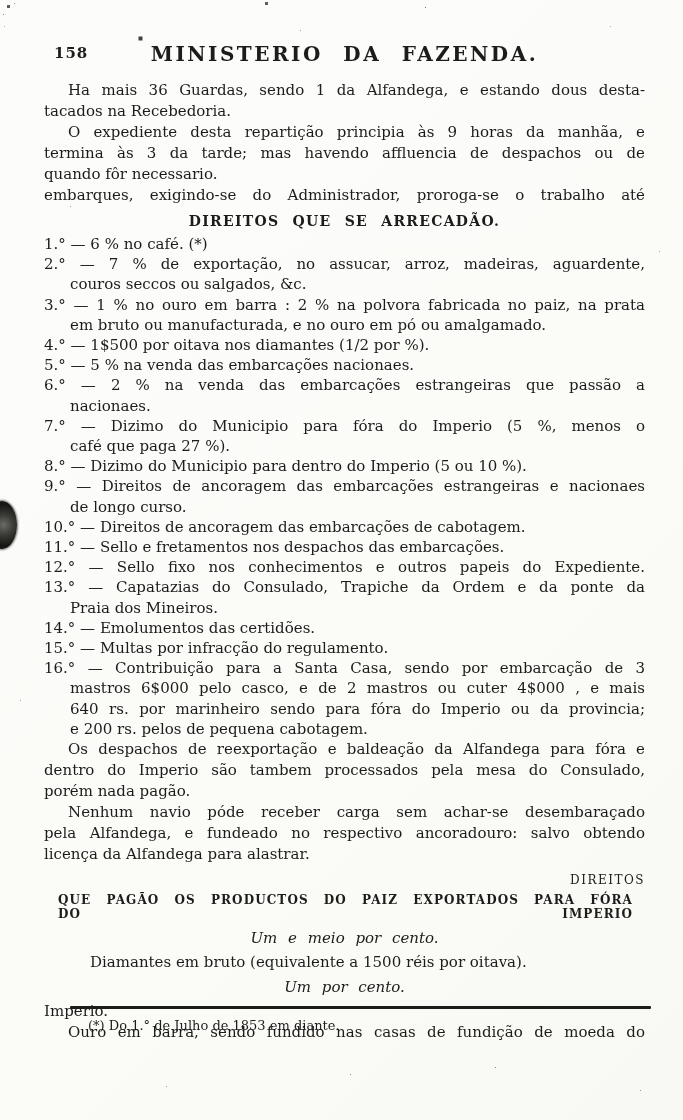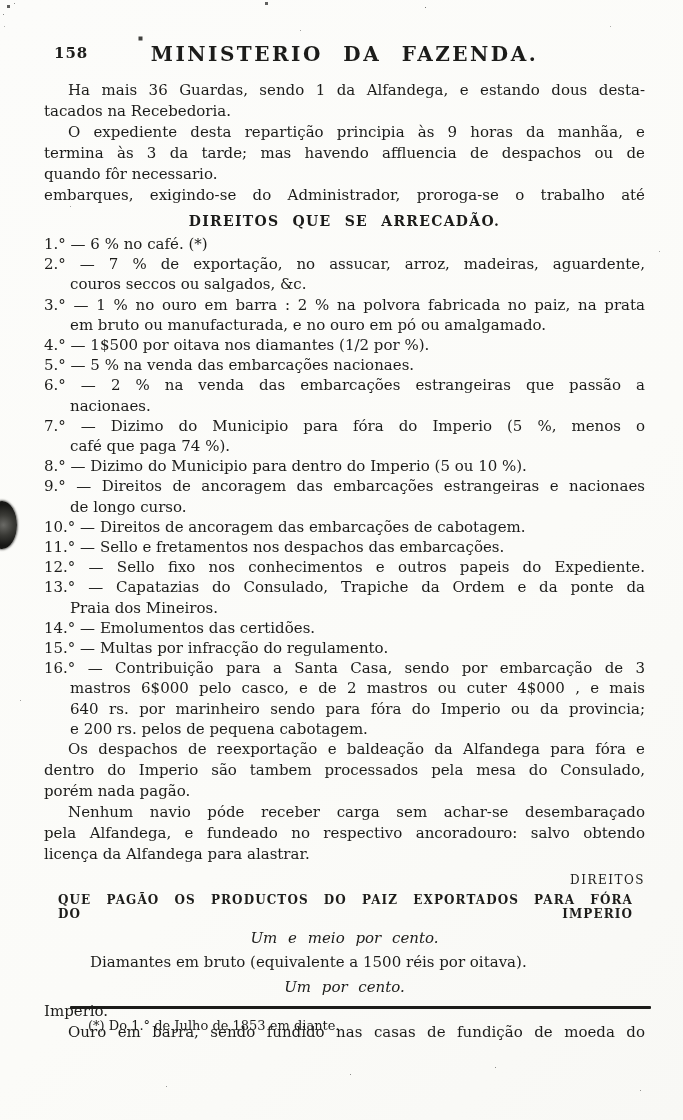--- a/index.html
+++ b/index.html
@@ -101,21 +101,21 @@
     </div>
     <div class="item">
       <span class="line">5.° — 5 % na venda das embarcações nacionaes.</span>
     </div>
     <div class="item">
       <span class="line j">6.° — 2 % na venda das embarcações estrangeiras que passão a</span>
       <span class="line cont">nacionaes.</span>
     </div>
     <div class="item">
       <span class="line j">7.° — Dizimo do Municipio para fóra do Imperio (5 %, menos o</span>
-      <span class="line cont">café que paga 74 %).</span>
+      <span class="line cont">café que paga 27 %).</span>
     </div>
     <div class="item">
       <span class="line">8.° — Dizimo do Municipio para dentro do Imperio (5 ou 10 %).</span>
     </div>
     <div class="item">
       <span class="line j">9.° — Direitos de ancoragem das embarcações estrangeiras e nacionaes</span>
       <span class="line cont">de longo curso.</span>
     </div>
     <div class="item">
       <span class="line">10.° — Direitos de ancoragem das embarcações de cabotagem.</span>

